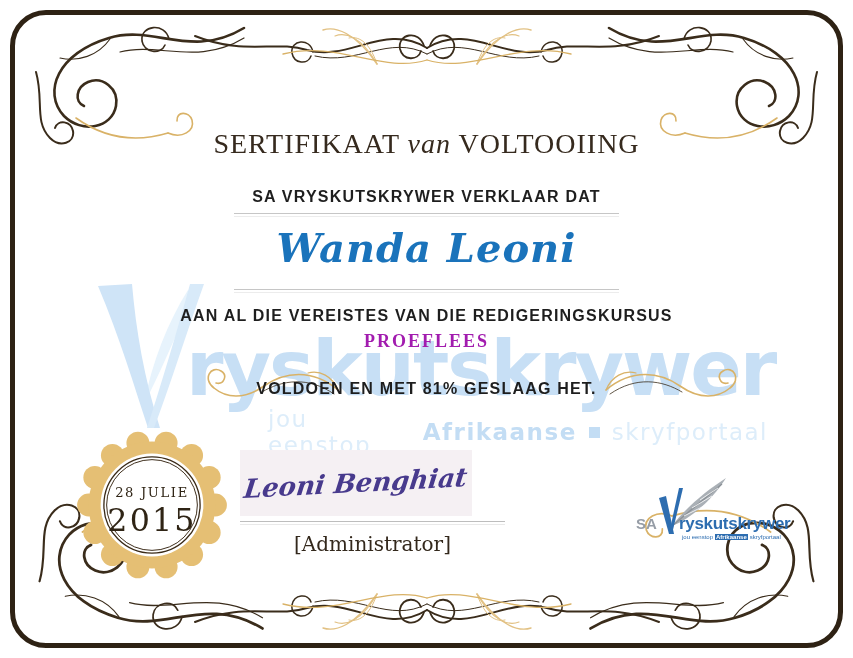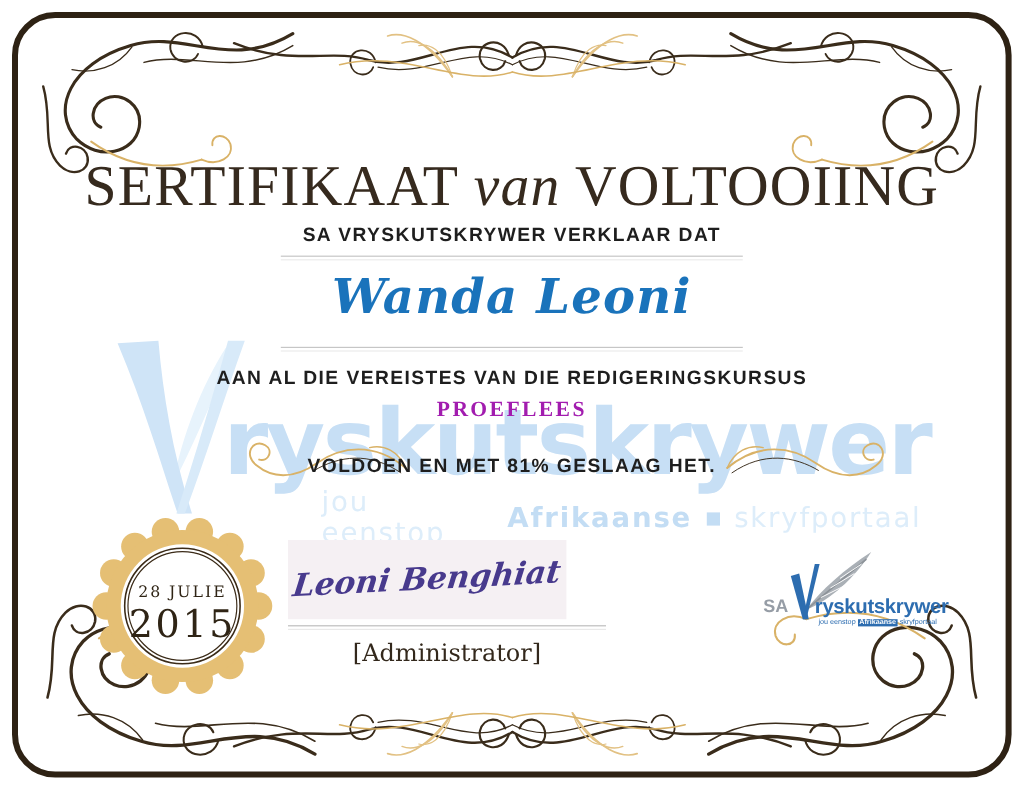--- a/index.html
+++ b/index.html
@@ -35,21 +35,21 @@
     left:268px;top:406px;width:500px;display:flex;align-items:center;gap:12px;
     font-family:"DejaVu Sans",sans-serif;font-size:23px;letter-spacing:1.5px;
   }
   .wm-tag-light{color:#ddedfa;}
   .wm-tag-strong{color:#c3ddf4;font-weight:bold;}
   .wm-square{width:11px;height:11px;background:#c3ddf4;flex:0 0 auto;}
   
   .content{position:absolute;inset:0;z-index:3;}
   .line{position:absolute;left:0;right:0;text-align:center;}
   .title{
-    top:128px;font-family:"Liberation Serif",serif;font-size:48px;
+    top:128px;font-family:"Liberation Serif",serif;font-size:28px;
     color:#362a1e;letter-spacing:1px;
   }
   .title .it{font-style:italic;}
   .caps{
     font-family:"Liberation Sans",sans-serif;font-weight:bold;font-size:16px;
     letter-spacing:1.2px;color:#1e1e1e;
   }
   .declaration{top:188px;}
   .rule{
     position:absolute;left:234px;width:385px;height:2px;
@@ -85,21 +85,21 @@
   }
   .sig-line{
     margin-top:5px;width:265px;height:2px;
     border-top:1px solid #bdbdbd;border-bottom:1px solid #e9e9e9;background:#fff;
   }
   .sig-role{
     margin-top:7px;width:265px;text-align:center;
     font-family:"DejaVu Serif",serif;font-size:20px;color:#33281c;
   }
   
-  .logo{position:absolute;left:630px;top:458px;width:170px;height:76px;z-index:3;}
+  .logo{position:absolute;left:630px;top:476px;width:170px;height:76px;z-index:3;}
   .logo-feather{position:absolute;left:30px;top:0px;}
   .logo-sa{
     position:absolute;left:6px;top:39px;font-weight:bold;font-size:15px;
     color:#969da6;font-family:"Liberation Sans",sans-serif;
   }
   .logo-v{position:absolute;left:28px;top:12px;}
   .logo-word{
     position:absolute;left:49px;top:38px;font-weight:bold;font-size:17px;
     color:#2d6db0;font-family:"Liberation Sans",sans-serif;letter-spacing:-0.3px;
   }

